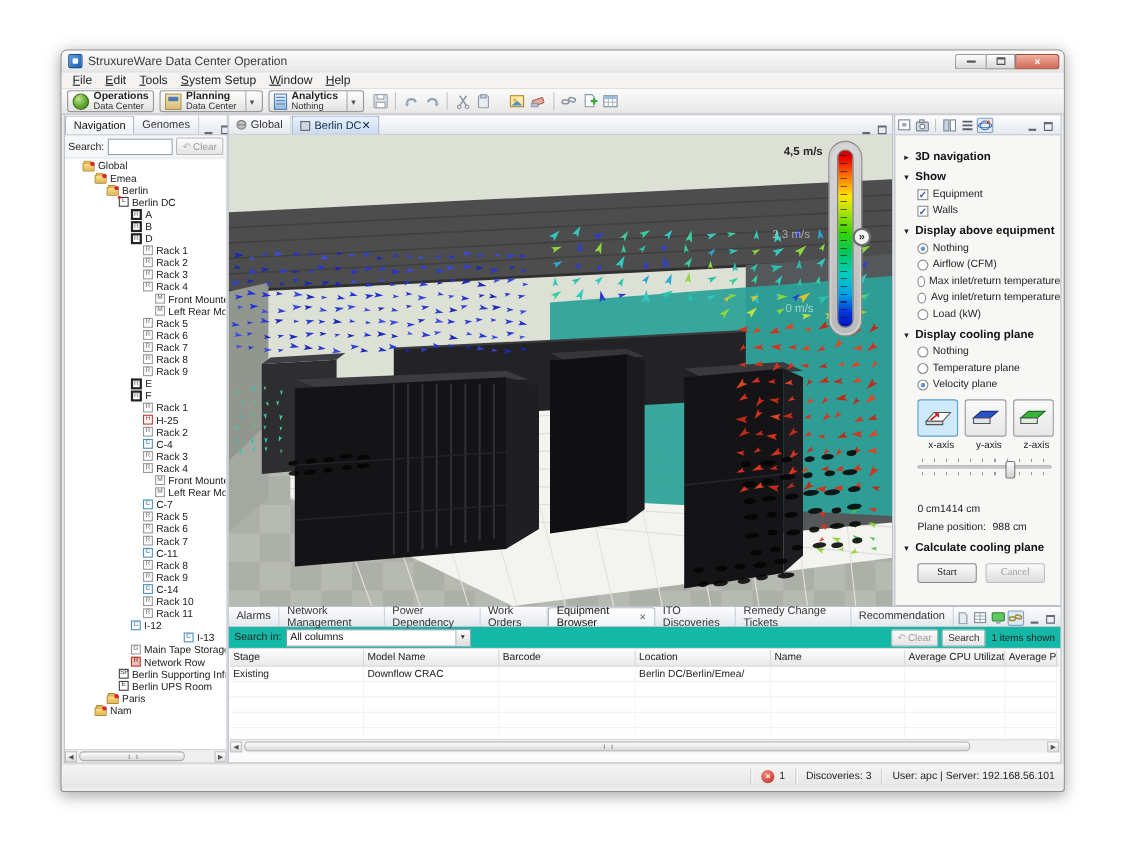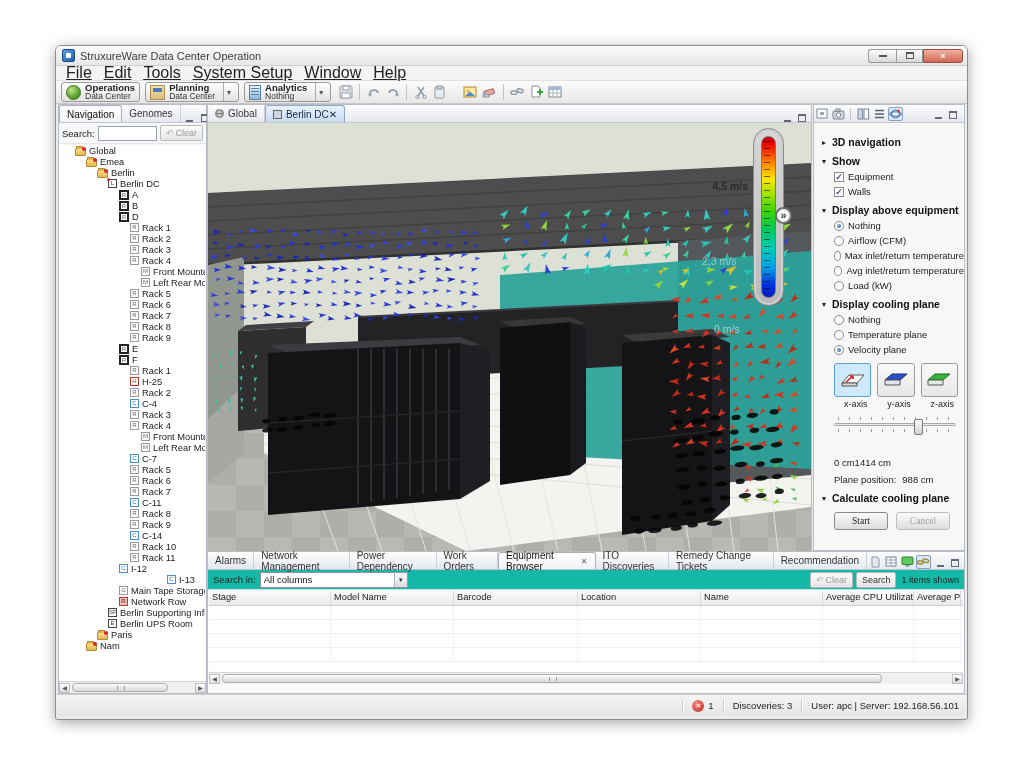--- a/index.html
+++ b/index.html
@@ -21,21 +21,21 @@
       display:flex;align-items:center;justify-content:center;font-size:9px;color:#444;}
   .wbtn.min{width:28px;border-radius:3px 0 0 3px;border-right:none;}
   .wbtn.max{width:27px;}
   .wbtn.close{width:40px;border-radius:0 3px 3px 0;border-color:#9c4a3e;
       background:linear-gradient(#f0b0a0,#cf6a55);color:#fff;font-weight:bold;}
   .minglyph{width:8px;height:3px;border-bottom:2px solid #555;}
   .maxglyph{width:8px;height:7px;border:1px solid #555;border-top:2px solid #555;}
   
   .menubar{position:absolute;left:0;top:20px;width:100%;height:15px;background:#f4f3f2;
       border-bottom:1px solid #e0e0e0;display:flex;align-items:center;padding-left:4px;}
-  .menu-item{font-size:16px;color:#222;padding:0 6px;cursor:default;text-decoration:underline;}
+  .menu-item{font-size:11px;color:#222;padding:0 6px;cursor:default;}
   .menu-item u{text-decoration:underline;}
   
   .toolbar{position:absolute;left:0;top:35px;width:100%;height:23px;
       background:linear-gradient(#fbfbfb,#e8e7e6);border-bottom:1px solid #c6c6c6;
       display:flex;align-items:center;padding-left:5px;}
   .modebtn{height:20px;border:1px solid #989898;border-radius:3px;margin-right:5px;
       background:linear-gradient(#ffffff,#e3e2e0);display:flex;align-items:center;padding:0 4px;}
   .modebtn .mtxt{line-height:9px;margin-left:4px;}
   .modebtn .t1{font-size:9.5px;font-weight:bold;color:#222;display:block;}
   .modebtn .t2{font-size:8.5px;color:#333;display:block;}
@@ -105,21 +105,21 @@
   #scene{position:absolute;left:0;top:18px;width:603px;height:428px;background:#dce0d5;overflow:hidden;}
   #scene svg{position:absolute;left:0;top:0;}
   .scale-pill{position:absolute;left:545px;top:5px;width:31px;height:178px;border-radius:16px;
       background:linear-gradient(#d7d7d7,#b9b9b9);border:1px solid #8b8b8b;box-shadow:inset 0 0 0 2px #cfcfcf;}
   .scale-grad{position:absolute;left:7px;top:7px;width:15px;height:162px;border-radius:8px;border:1px solid #777;
       background:linear-gradient(#c80000 0%,#e80000 4%,#ff7a00 15%,#ffe400 26%,#a8e400 35%,#3fd400 46%,#00c85d 58%,#00cdbb 70%,#009fe8 82%,#0033dd 92%,#0018c0 100%);}
   .scale-ticks{position:absolute;left:2px;top:4px;width:6px;height:154px;
       background:repeating-linear-gradient(to bottom,rgba(0,0,0,.55) 0 1px,transparent 1px 7px);}
   .scale-more{position:absolute;left:567px;top:84px;width:17px;height:17px;border-radius:50%;
       background:#f4f4f4;border:2px solid #6e6e6e;color:#333;font-size:10px;line-height:13px;text-align:center;font-weight:bold;}
-  .vlabel{position:absolute;font-size:10.5px;margin-top:48px;}
+  .vlabel{position:absolute;font-size:10.5px;}
   .vlabel.top{left:488px;top:9px;width:52px;text-align:right;color:#2b2b2b;font-weight:bold;}
   .vlabel.mid{left:494px;top:84px;color:rgba(255,255,255,.5);}
   .vlabel.bot{left:506px;top:152px;color:rgba(255,255,255,.55);}
   
   #rightpanel{left:757px;top:58px;width:152px;height:447px;background:#f7f7f6;}
   #rp-toolbar{height:18px;background:linear-gradient(#fdfdfe,#e4e8ee);border-bottom:1px solid #c2c7d0;
       display:flex;align-items:center;justify-content:flex-end;padding-right:2px;}
   .rp-ico{width:15px;height:14px;display:inline-flex;align-items:center;justify-content:center;margin-left:1px;border:1px solid transparent;}
   .rp-ico.pressed{border:1px solid #8aa0c0;background:#dce8f5;border-radius:2px;}
   #rp-content{position:absolute;top:18px;left:0;right:0;bottom:0;overflow:hidden;padding:6px 0 0 8px;}
@@ -150,21 +150,21 @@
   .posrow b{font-weight:normal;margin-left:6px;}
   .btnrow{display:flex;margin:8px 0 0 12px;}
   .pushbtn{width:54px;height:18px;border:1px solid #8a8a8a;border-radius:3px;margin-right:8px;
       background:linear-gradient(#fbfbfb,#dddddd);font-size:9.5px;color:#222;display:flex;align-items:center;justify-content:center;font-family:Liberation Serif, serif;}
   .pushbtn.disabled{color:#a0a0a0;border-color:#bdbdbd;}
   
   #bottompanel{left:151px;top:505px;width:758px;height:143px;background:#fbfbfb;border:1px solid #b8bdc6;}
   #bp-tabs{height:18px;background:linear-gradient(#fdfdfe,#e4e8ee);border-bottom:1px solid #c2c7d0;display:flex;align-items:flex-end;}
   #bp-search{height:20px;display:flex;align-items:center;padding:0 5px;border-bottom:1px solid #d8dce2;background:#14b8a6;}
   #bp-search label{font-size:9.5px;color:#222;margin-right:4px;}
-  .combo{width:148px;height:16px;border:1px solid #8a96a4;background:#fff;display:flex;align-items:center;font-size:9.5px;color:#111;padding-left:3px;}
+  .combo{width:168px;height:16px;border:1px solid #8a96a4;background:#fff;display:flex;align-items:center;font-size:9.5px;color:#111;padding-left:3px;}
   .combo .arrow{margin-left:auto;width:13px;align-self:stretch;background:linear-gradient(#fdfdfd,#dcdcdc);
       border-left:1px solid #aab4bf;font-size:6px;color:#333;display:flex;align-items:center;justify-content:center;}
   #bp-search .right{margin-left:auto;display:flex;align-items:center;}
   .items-shown{font-size:9px;color:#222;margin-left:5px;white-space:nowrap;}
   #bp-table{position:absolute;left:1px;right:1px;top:39px;bottom:22px;background:#fff;overflow:hidden;}
   .thead{display:flex;height:15px;background:linear-gradient(#fbfbfb,#e9e9e9);border-bottom:1px solid #cfcfcf;}
   .th{font-size:9.3px;color:#222;padding:1px 3px;border-right:1px solid #d8d8d8;overflow:hidden;white-space:nowrap;}
   .trow{display:flex;height:14px;border-bottom:1px solid #f0f0f0;}
   .td{font-size:9.3px;color:#222;padding:1px 3px;border-right:1px solid #f3f3f3;overflow:hidden;white-space:nowrap;}
   #bp-hscroll{position:absolute;left:1px;right:1px;bottom:9px;height:12px;background:#f0f0f0;border-top:1px solid #d8d8d8;display:flex;align-items:center;}
@@ -1326,20 +1326,29 @@
           <div class="thead">
             <span class="th" style="width: 122px;">Stage</span>
             <span class="th" style="width: 123px;">Model Name</span>
             <span class="th" style="width: 124px;">Barcode</span>
             <span class="th" style="width: 123px;">Location</span>
             <span class="th" style="width: 122px;">Name</span>
             <span class="th" style="width: 91px;">Average CPU Utilization ...</span>
             <span class="th" style="width: 47px;">Average Pow...</span>
           </div>
           <div class="trow">
+            <span class="td" style="width: 122px;">Existing</span>
+            <span class="td" style="width: 123px;">Downflow CRAC</span>
+            <span class="td" style="width: 124px;"></span>
+            <span class="td" style="width: 123px;">Berlin DC/Berlin/Emea/</span>
+            <span class="td" style="width: 122px;"></span>
+            <span class="td" style="width: 91px;"></span>
+            <span class="td" style="width: 47px;"></span>
+          </div>
+          <div class="trow">
             <span class="td" style="width: 122px;"></span>
             <span class="td" style="width: 123px;"></span>
             <span class="td" style="width: 124px;"></span>
             <span class="td" style="width: 123px;"></span>
             <span class="td" style="width: 122px;"></span>
             <span class="td" style="width: 91px;"></span>
             <span class="td" style="width: 47px;"></span>
           </div>
           <div class="trow">
             <span class="td" style="width: 122px;"></span>

